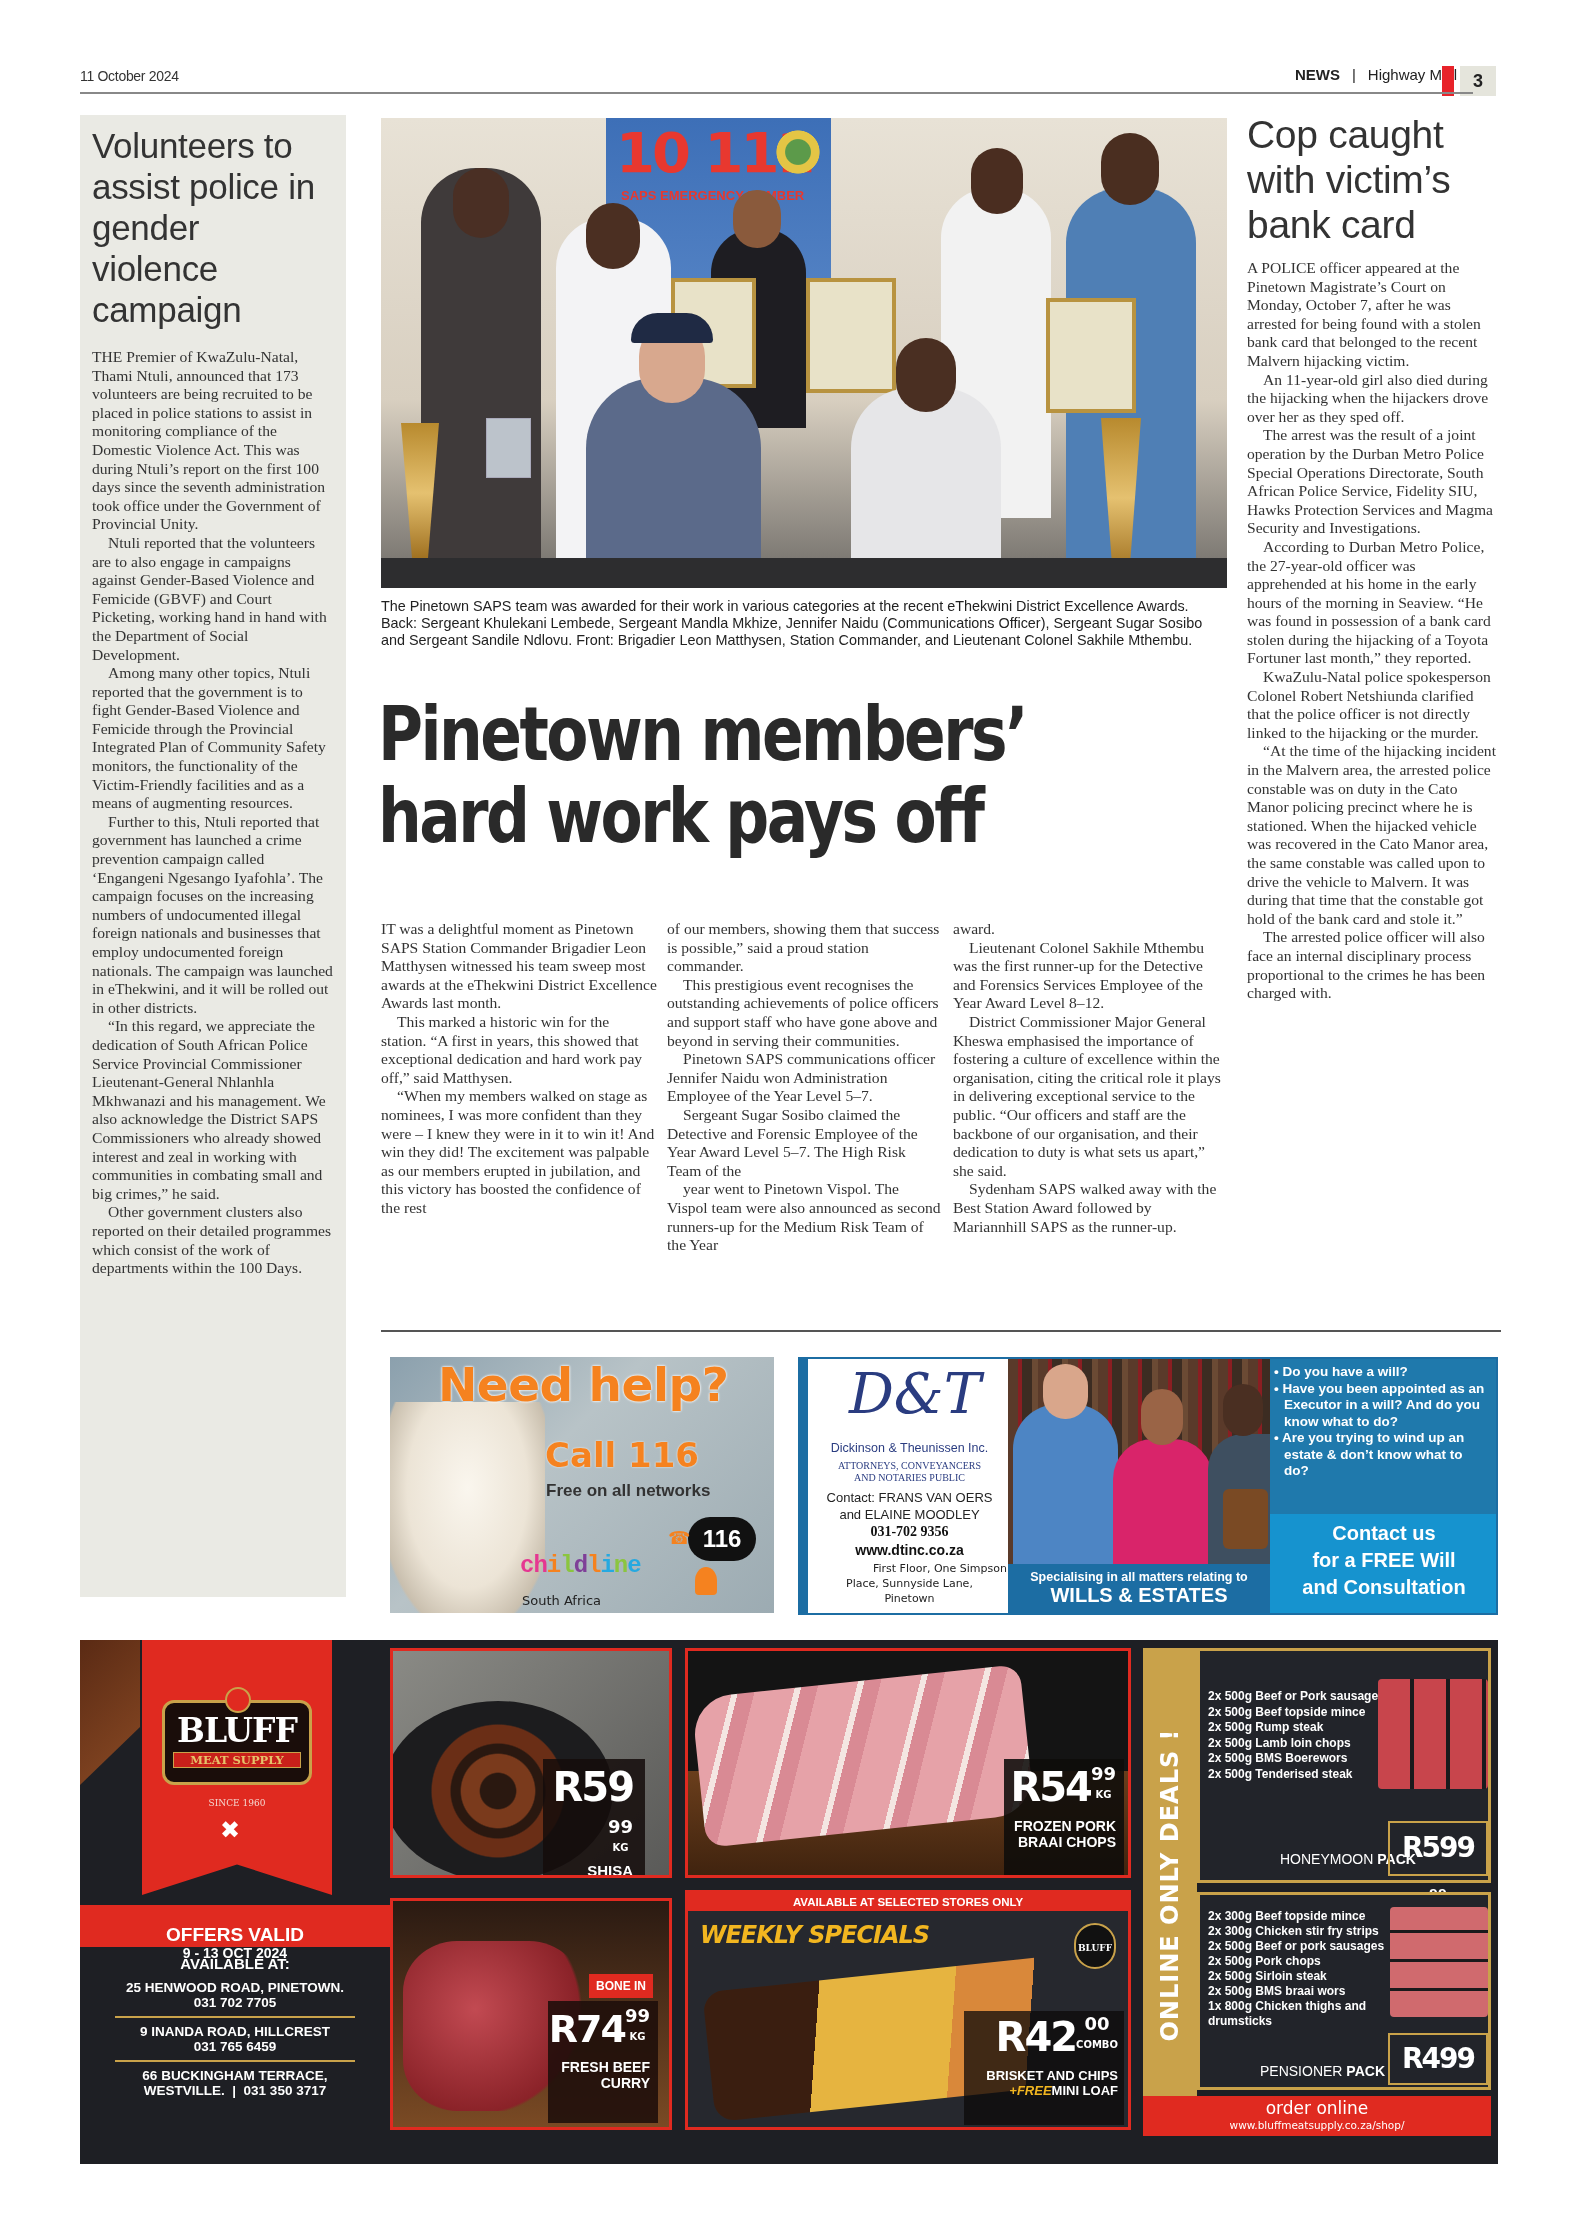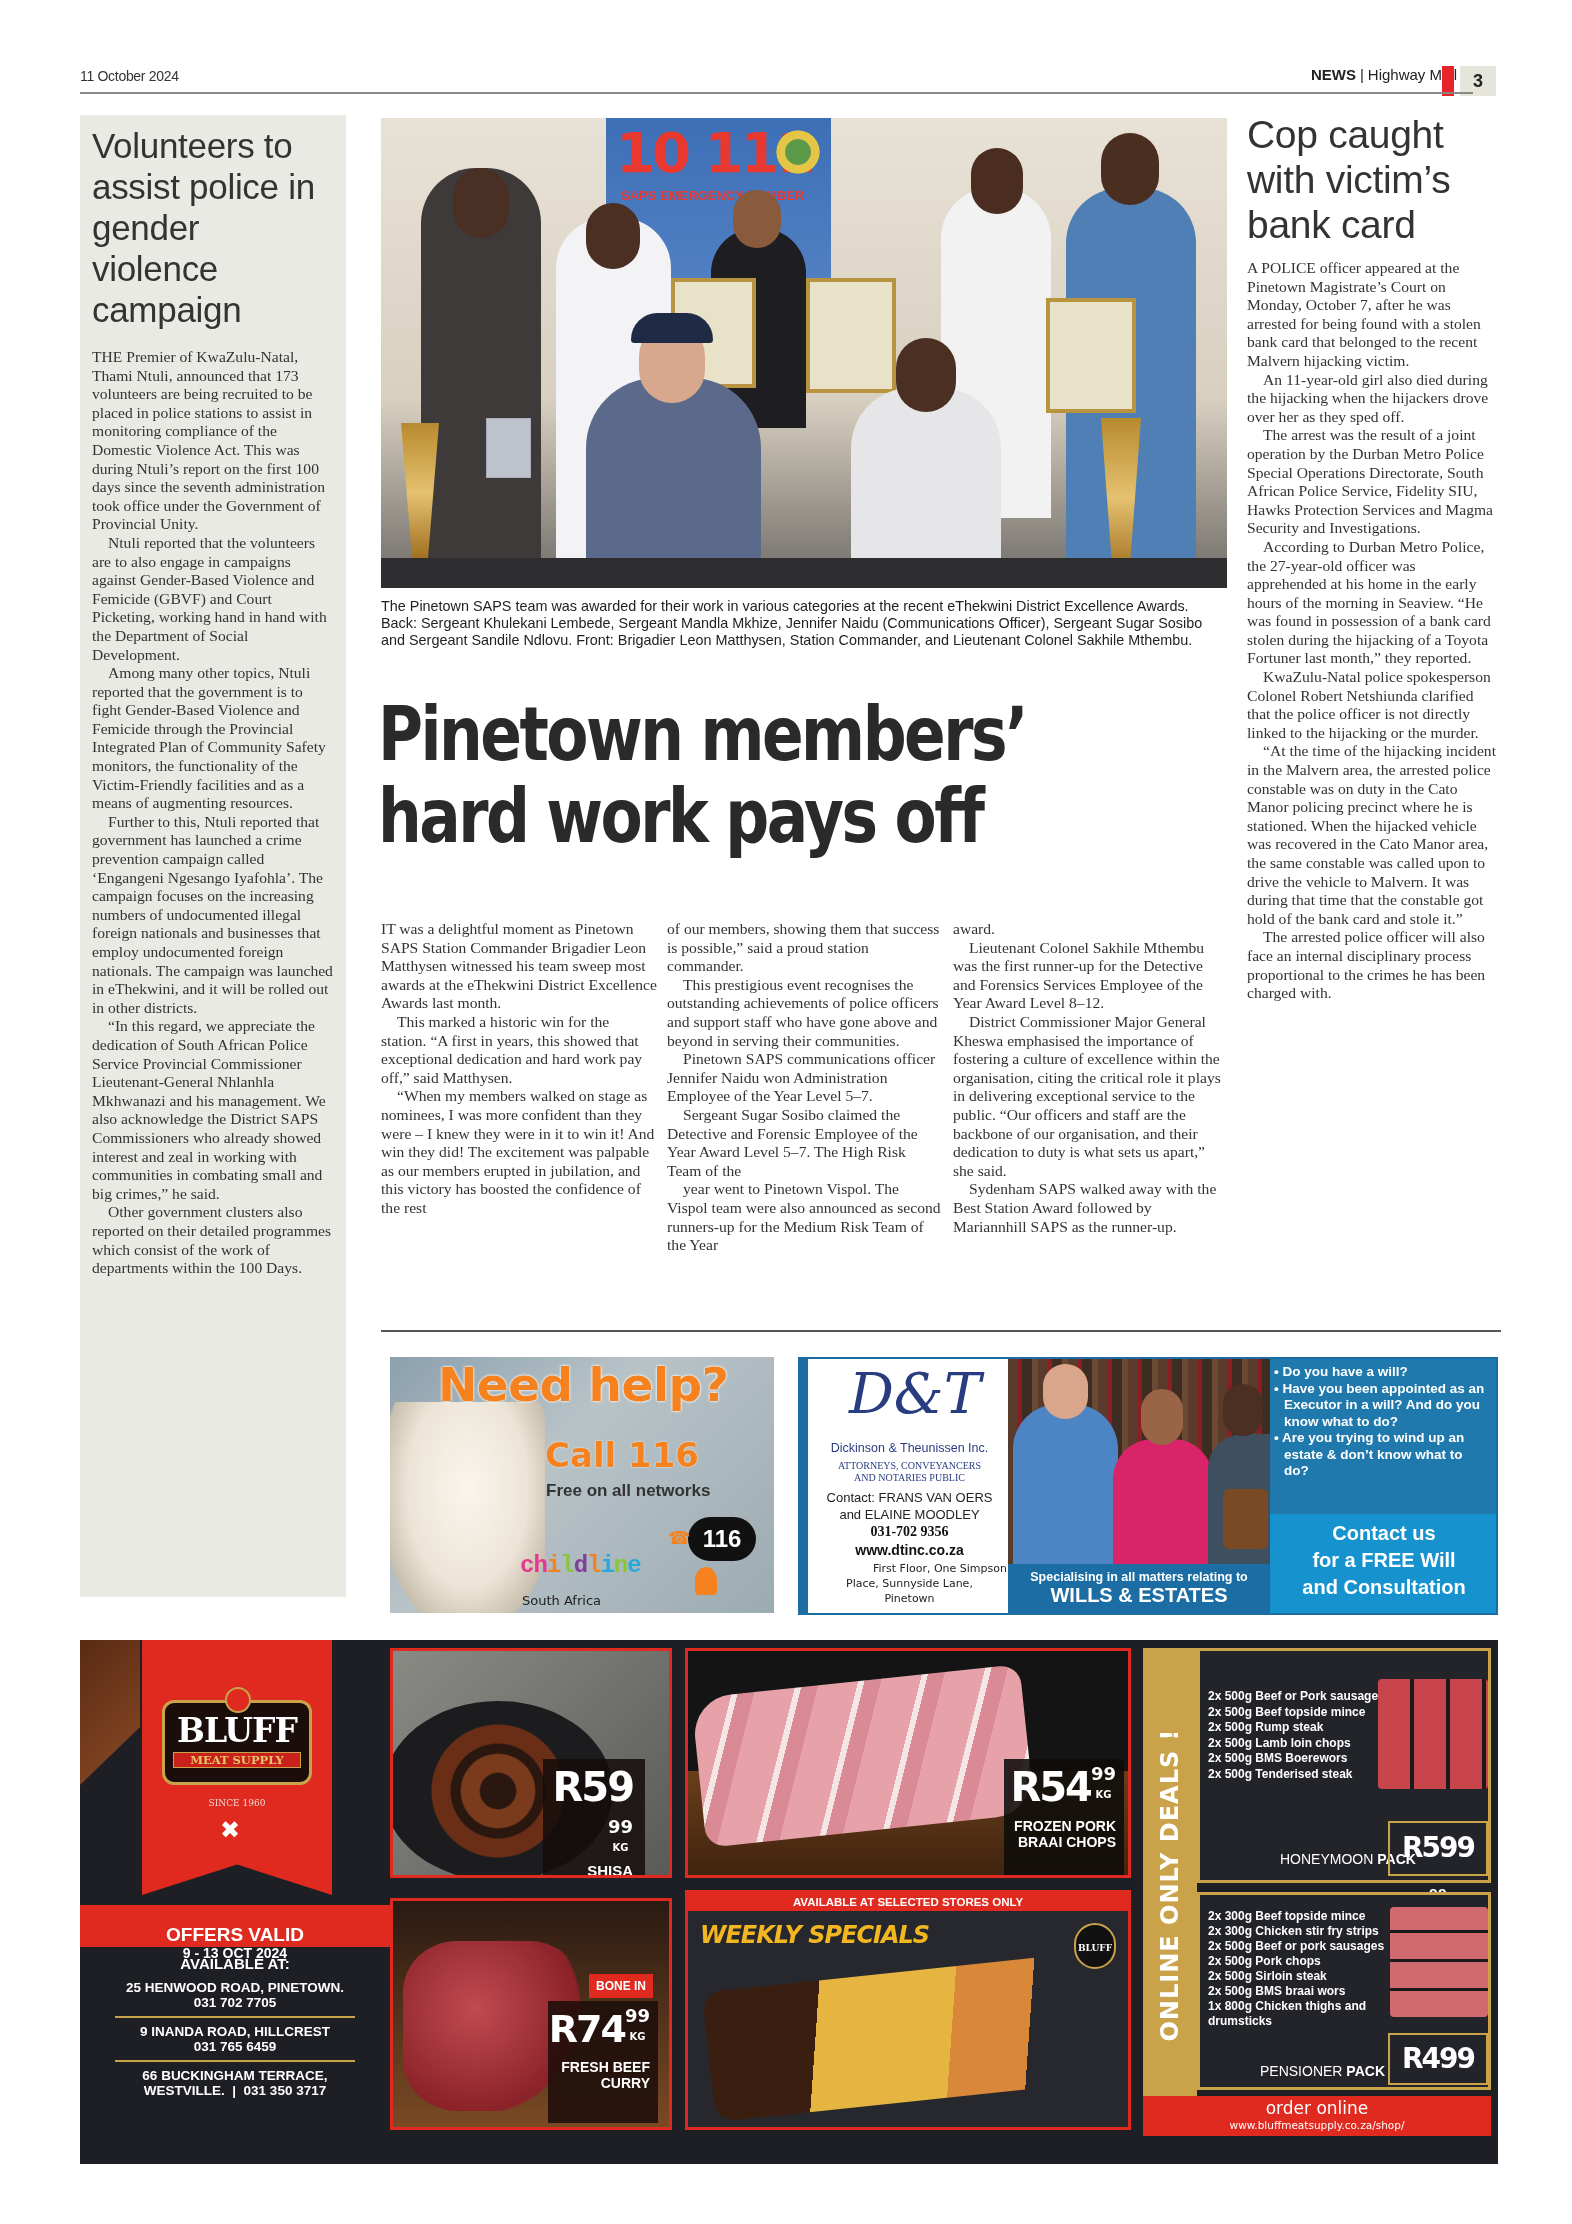--- a/index.html
+++ b/index.html
@@ -2,21 +2,21 @@
 <html><head>
 <meta charset="utf-8">
 <style>
 *{box-sizing:border-box;margin:0;padding:0}
 html,body{width:1572px;height:2224px;background:#fff;overflow:hidden}
 body{position:relative;font-family:"Liberation Serif",serif;color:#333}
 .abs{position:absolute}
 
 .hdr-date{left:80px;top:68px;font-family:"Liberation Sans",sans-serif;font-size:14px;color:#333;letter-spacing:-0.3px}
 .hdr-rule{left:80px;top:92px;width:1393px;height:2px;background:#888}
-.hdr-right{right:115px;top:66px;font-family:"Liberation Sans",sans-serif;font-size:15px;color:#222;display:flex;align-items:center;gap:4px}
+.hdr-right{right:115px;top:66px;font-family:"Liberation Sans",sans-serif;font-size:15px;color:#222;display:flex;align-items:center;gap:12px}
 .hdr-right b{font-weight:bold}
 .hdr-red{left:1442px;top:66px;width:12px;height:30px;background:#e8232a}
 .hdr-page{left:1460px;top:66px;width:36px;height:30px;background:#e5e5dc;font-family:"Liberation Sans",sans-serif;font-weight:bold;font-size:18px;text-align:center;line-height:30px;color:#222}
 
 .side{left:80px;top:115px;width:266px;height:1482px;background:#eaeae4;padding:10px 12px}
 .side h2{font-family:"Liberation Sans",sans-serif;font-weight:normal;font-size:35px;line-height:41px;color:#333;margin-bottom:18px;letter-spacing:-0.3px}
 .body-text{font-size:15.6px;line-height:18.6px;color:#333}
 .body-text p{text-indent:16px}
 .body-text p.first{text-indent:0}
 
@@ -238,20 +238,25 @@
       <div style="font-family:'Liberation Sans',sans-serif;font-size:14px;font-weight:bold;">FRESH BEEF</div>
       <div style="font-family:'Liberation Sans',sans-serif;font-size:14px;font-weight:bold;">CURRY</div>
     </div>
   </div>
 
   <div class="abs" style="left:605px;top:250px;width:446px;height:240px;border:3px solid #e02a20;background:#26282e;overflow:hidden;">
     <div class="abs" style="left:0;top:0;width:440px;height:18px;background:#e02a20;color:#fff;font-family:'Liberation Sans',sans-serif;font-weight:bold;font-size:11.5px;text-align:center;line-height:18px;">AVAILABLE AT SELECTED STORES ONLY</div>
     <div class="abs" style="left:12px;top:28px;font-family:'DejaVu Sans',sans-serif;font-weight:bold;font-style:italic;font-size:24px;color:#f2b620;letter-spacing:-1px;">WEEKLY SPECIALS</div>
     <div class="abs" style="left:386px;top:30px;width:42px;height:46px;border-radius:21px;background:#111;border:2px solid #c9a24a;color:#fff;font-family:'DejaVu Serif',serif;font-size:9px;font-weight:bold;text-align:center;line-height:46px;">BLUFF</div>
     <div class="abs" style="left:20px;top:80px;width:370px;height:130px;background:linear-gradient(100deg,#3a1e10 0 30%,#e6b440 30% 65%,#d9883a 65% 85%,transparent 85%);border-radius:20px;transform:rotate(-6deg);"></div>
+    <div class="abs" style="left:276px;top:118px;width:160px;height:114px;background:rgba(12,10,10,0.75);color:#fff;text-align:right;padding:4px 6px 0 0;">
+      <div style="font-family:'DejaVu Sans',sans-serif;font-weight:bold;line-height:44px;"><span style="font-size:40px;letter-spacing:-2px;">R42</span><span style="display:inline-block;vertical-align:top;text-align:center;font-size:18px;line-height:18px;"><span>00</span><br><span style="font-size:10px;">COMBO</span></span></div>
+      <div style="font-family:'Liberation Sans',sans-serif;font-size:13px;font-weight:bold;">BRISKET AND CHIPS</div>
+      <div style="font-family:'Liberation Sans',sans-serif;font-size:13px;font-weight:bold;"><span style="color:#f2b620;font-style:italic;">+FREE</span><span>MINI LOAF</span></div>
+    </div>
   </div>
 
   <div class="abs" style="left:1063px;top:8px;width:54px;height:475px;background:#c9a24a;">
     <div style="position:absolute;left:27px;top:237px;transform:translate(-50%,-50%) rotate(-90deg);white-space:nowrap;font-family:'DejaVu Sans',sans-serif;font-weight:bold;font-size:24px;color:#fff;letter-spacing:1px;">ONLINE ONLY DEALS !</div>
   </div>
   <div class="abs" style="left:1117px;top:8px;width:294px;height:235px;border:3px solid #c9a24a;background:#22242a;color:#fff;">
     <div style="position:absolute;left:8px;top:38px;font-family:'Liberation Sans',sans-serif;font-weight:bold;font-size:12px;line-height:15.5px;">
       <div>2x 500g Beef or Pork sausages</div>
       <div>2x 500g Beef topside mince</div>
       <div>2x 500g Rump steak</div>

